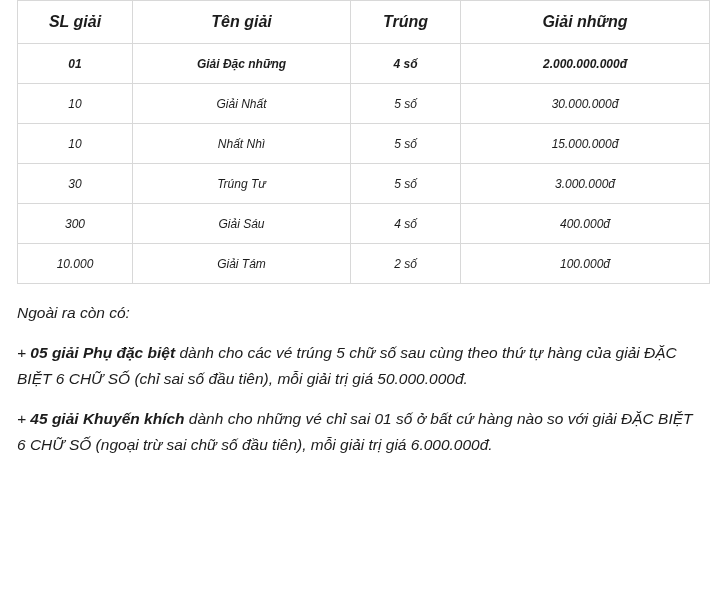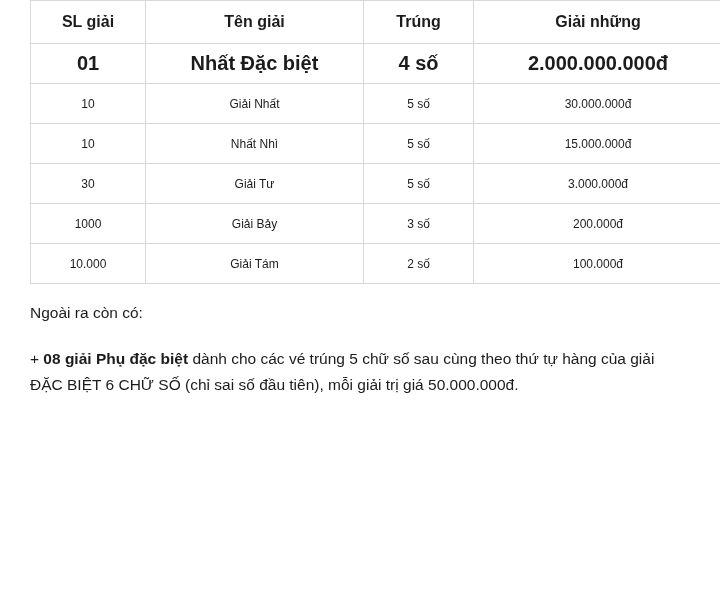--- a/index.html
+++ b/index.html
@@ -10,21 +10,22 @@
   body {
     width: 720px;
     height: 604px;
     font-family: "Liberation Sans", sans-serif;
     color: #1a1a1a;
     -webkit-font-smoothing: antialiased;
   }
   .page {
     width: 712px;
     box-sizing: border-box;
-    padding: 0 30px;
+    padding: 0 17px;
+    font-style: italic;
   }
   table.prize-table {
     border-collapse: collapse;
     width: 692px;
     table-layout: fixed;
     margin: 0;
   }
   table.prize-table th,
   table.prize-table td {
     border: 1px solid #d8d8d8;
@@ -35,38 +36,38 @@
     height: 39px;
     padding: 0 4px;
   }
   table.prize-table thead th {
     font-weight: bold;
     font-size: 16px;
     height: 42px;
   }
   table.prize-table tbody tr.special td {
     font-weight: bold;
-    font-size: 20px;
+    font-size: 12px;
   }
   col.c1 { width: 115px; }
   col.c2 { width: 218px; }
   col.c3 { width: 110px; }
   col.c4 { width: 249px; }
 
   .notes {
     padding-top: 16px;
   }
   .notes p {
     margin: 0 0 6px 0;
     font-size: 15.5px;
     line-height: 26px;
     color: #1c1c1c;
   }
   .notes p.lead {
-    margin-bottom: 20px;
+    margin-bottom: 14px;
   }
   .notes p.para {
     margin-bottom: 14px;
   }
   .notes b {
     font-weight: bold;
   }
 </style>
 </head>
 <body>
@@ -84,59 +85,62 @@
       <tr>
         <th>SL giải</th>
         <th>Tên giải</th>
         <th>Trúng</th>
         <th>Giải những</th>
       </tr>
     </thead>
     <tbody id="prize-rows">
         <tr class="special">
           <td>01</td>
-          <td>Nhất Đặc biệt</td>
+          <td>Giải Đặc những</td>
           <td>4 số</td>
           <td>2.000.000.000đ</td>
         </tr>
         <tr>
           <td>10</td>
           <td>Giải Nhất</td>
           <td>5 số</td>
           <td>30.000.000đ</td>
         </tr>
         <tr>
           <td>10</td>
           <td>Nhất Nhì</td>
           <td>5 số</td>
           <td>15.000.000đ</td>
         </tr>
         <tr>
           <td>30</td>
-          <td>Giải Tư</td>
+          <td>Trúng Tư</td>
           <td>5 số</td>
           <td>3.000.000đ</td>
         </tr>
         <tr>
-          <td>1000</td>
-          <td>Giải Bảy</td>
-          <td>3 số</td>
-          <td>200.000đ</td>
+          <td>300</td>
+          <td>Giải Sáu</td>
+          <td>4 số</td>
+          <td>400.000đ</td>
         </tr>
         <tr>
           <td>10.000</td>
           <td>Giải Tám</td>
           <td>2 số</td>
           <td>100.000đ</td>
         </tr>
       </tbody>
   </table>
 
   <div class="notes">
     <p class="lead">Ngoài ra còn có:</p>
 
     <p class="para">
-      <span>+ </span><b>08 giải Phụ đặc biệt</b><span> dành cho các vé trúng 5 chữ số sau cùng theo thứ tự hàng của giải ĐẶC BIỆT 6 CHỮ SỐ (chỉ sai số đầu tiên), mỗi giải trị giá 50.000.000đ.</span>
+      <span>+ </span><b>05 giải Phụ đặc biệt</b><span> dành cho các vé trúng 5 chữ số sau cùng theo thứ tự hàng của giải ĐẶC BIỆT 6 CHỮ SỐ (chỉ sai số đầu tiên), mỗi giải trị giá 50.000.000đ.</span>
     </p>
 
+    <p class="para">
+      <span>+ </span><b>45 giải Khuyến khích</b><span> dành cho những vé chỉ sai 01 số ở bất cứ hàng nào so với giải ĐẶC BIỆT 6 CHỮ SỐ (ngoại trừ sai chữ số đầu tiên), mỗi giải trị giá 6.000.000đ.</span>
+    </p>
   </div>
 
 </div>
 
 </body></html>

